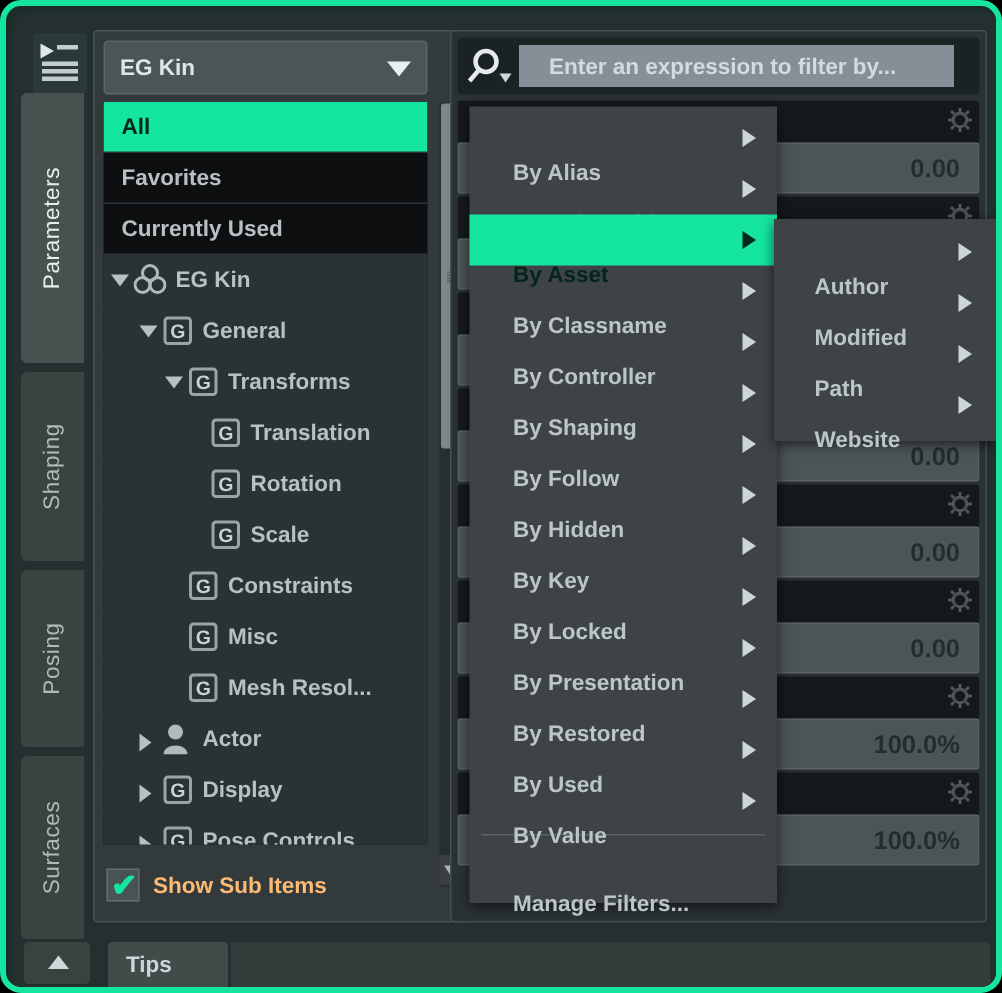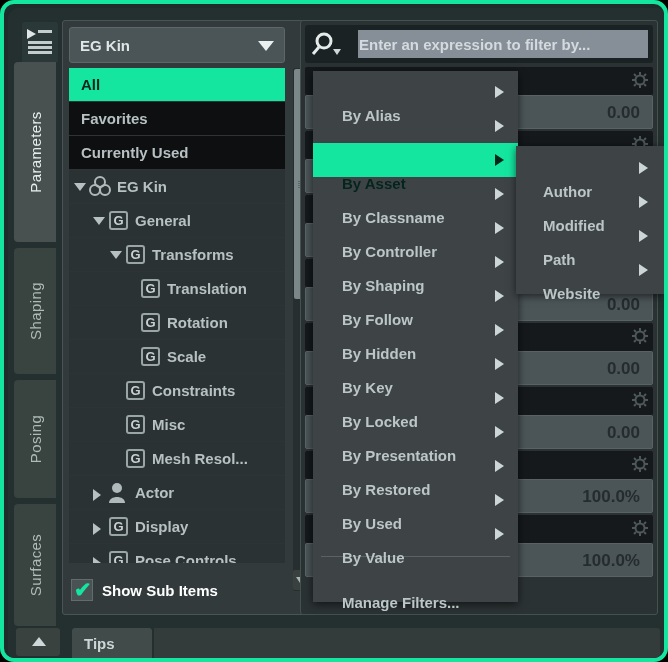--- a/index.html
+++ b/index.html
@@ -204,21 +204,21 @@
     background: #4a5354;
     border: 1px solid #626c6d;
     box-sizing: border-box;
   }
   #show-sub .cbox .chk {
     position: absolute; left: 2px; top: -2px;
     color: #14e6a0; font-size: 21px; font-weight: bold;
   }
   #show-sub .cl {
     position: absolute; left: 33px; top: 6px;
-    color: #ffffff; font-size: 15px; font-weight: bold;
+    color: #fdba74; font-size: 15px; font-weight: bold;
     white-space: nowrap;
   }
 
   
   #param-panel {
     position: absolute;
     left: 292px; top: 12px;
     width: 358px; height: 595px;
     background: #2b3234;
     border: 1px solid #46504f;
@@ -231,29 +231,29 @@
     width: 348px; height: 38px;
     background: #1b2224;
     border-radius: 3px;
   }
   #search-icon-wrap {
     position: absolute; left: 6px; top: 5px;
     width: 40px; height: 28px;
   }
   #search-input {
     position: absolute;
-    left: 53px; top: 5px;
+    left: 41px; top: 5px;
     width: 290px; height: 28px;
     background: #868f97;
     border: none;
     box-sizing: border-box;
     color: #d8dee4;
     font-size: 15px;
     font-weight: bold;
-    padding-left: 1px;
+    padding-left: 20px;
     font-family: "Liberation Sans", sans-serif;
   }
   #search-input::placeholder { color: #d4dade; opacity: 1; }
 
   #param-rows {
     position: absolute;
     left: 4px; top: 46px;
     width: 348px; height: 544px;
     overflow: hidden;
   }

